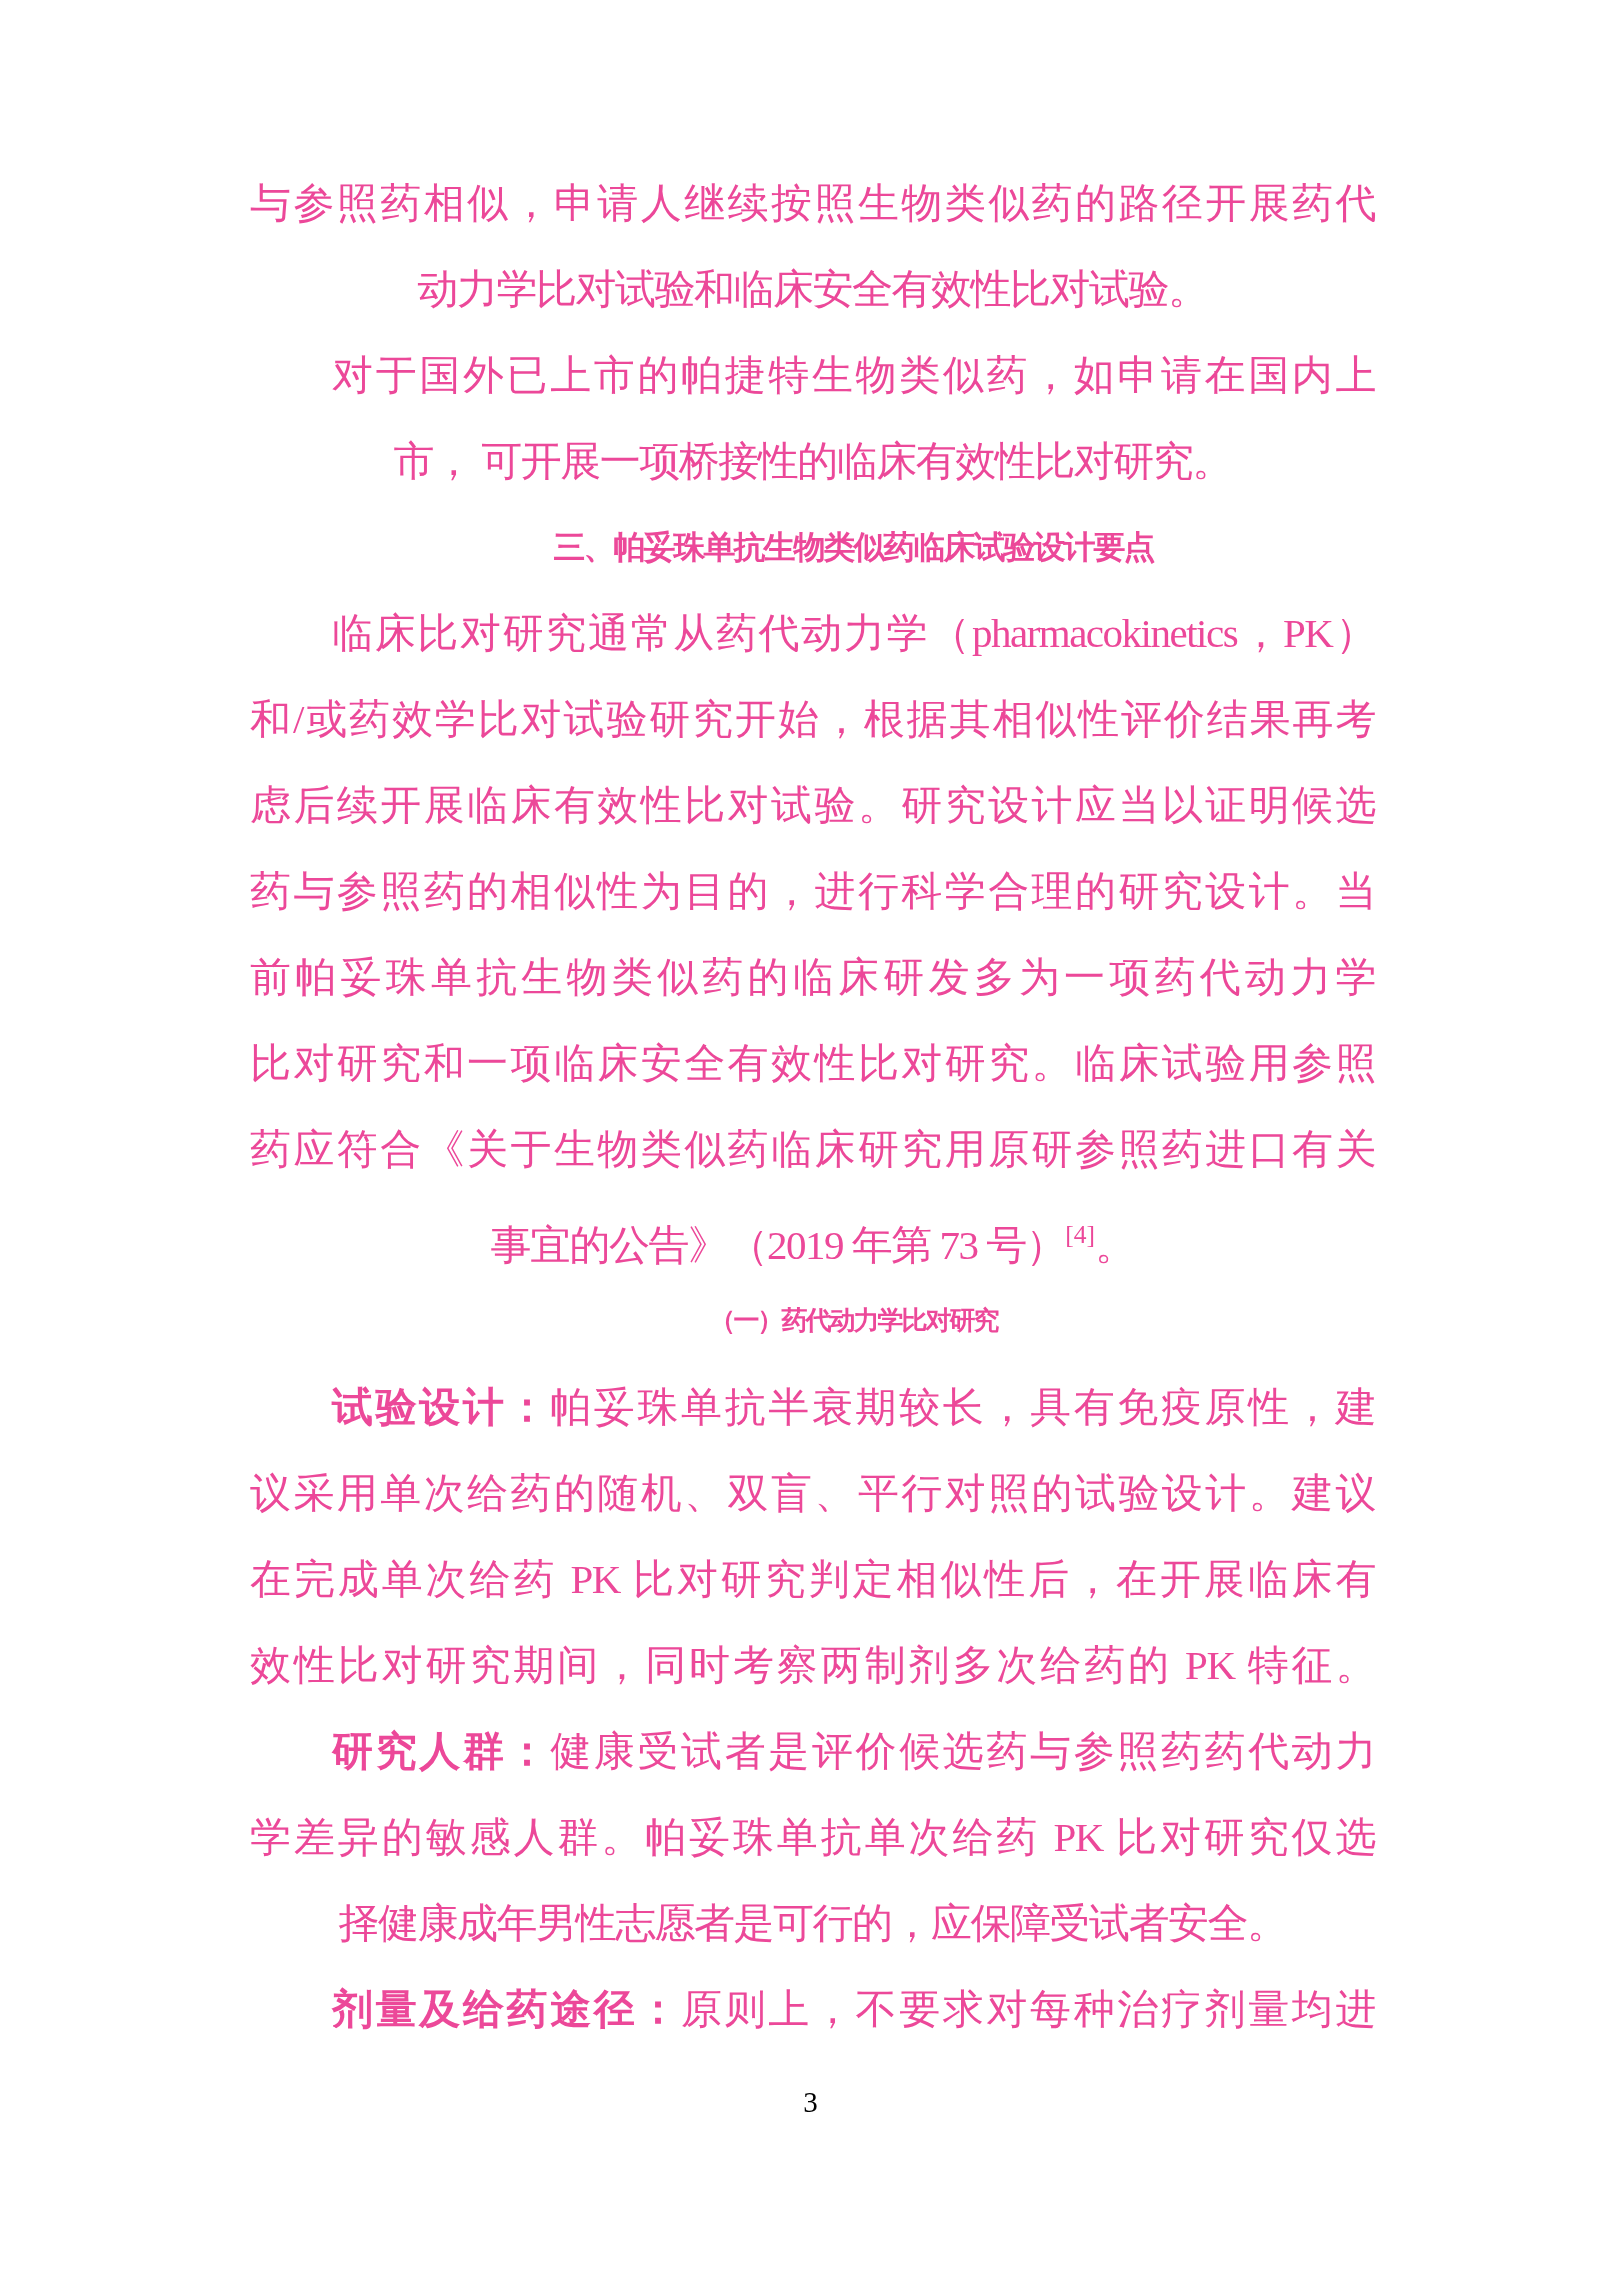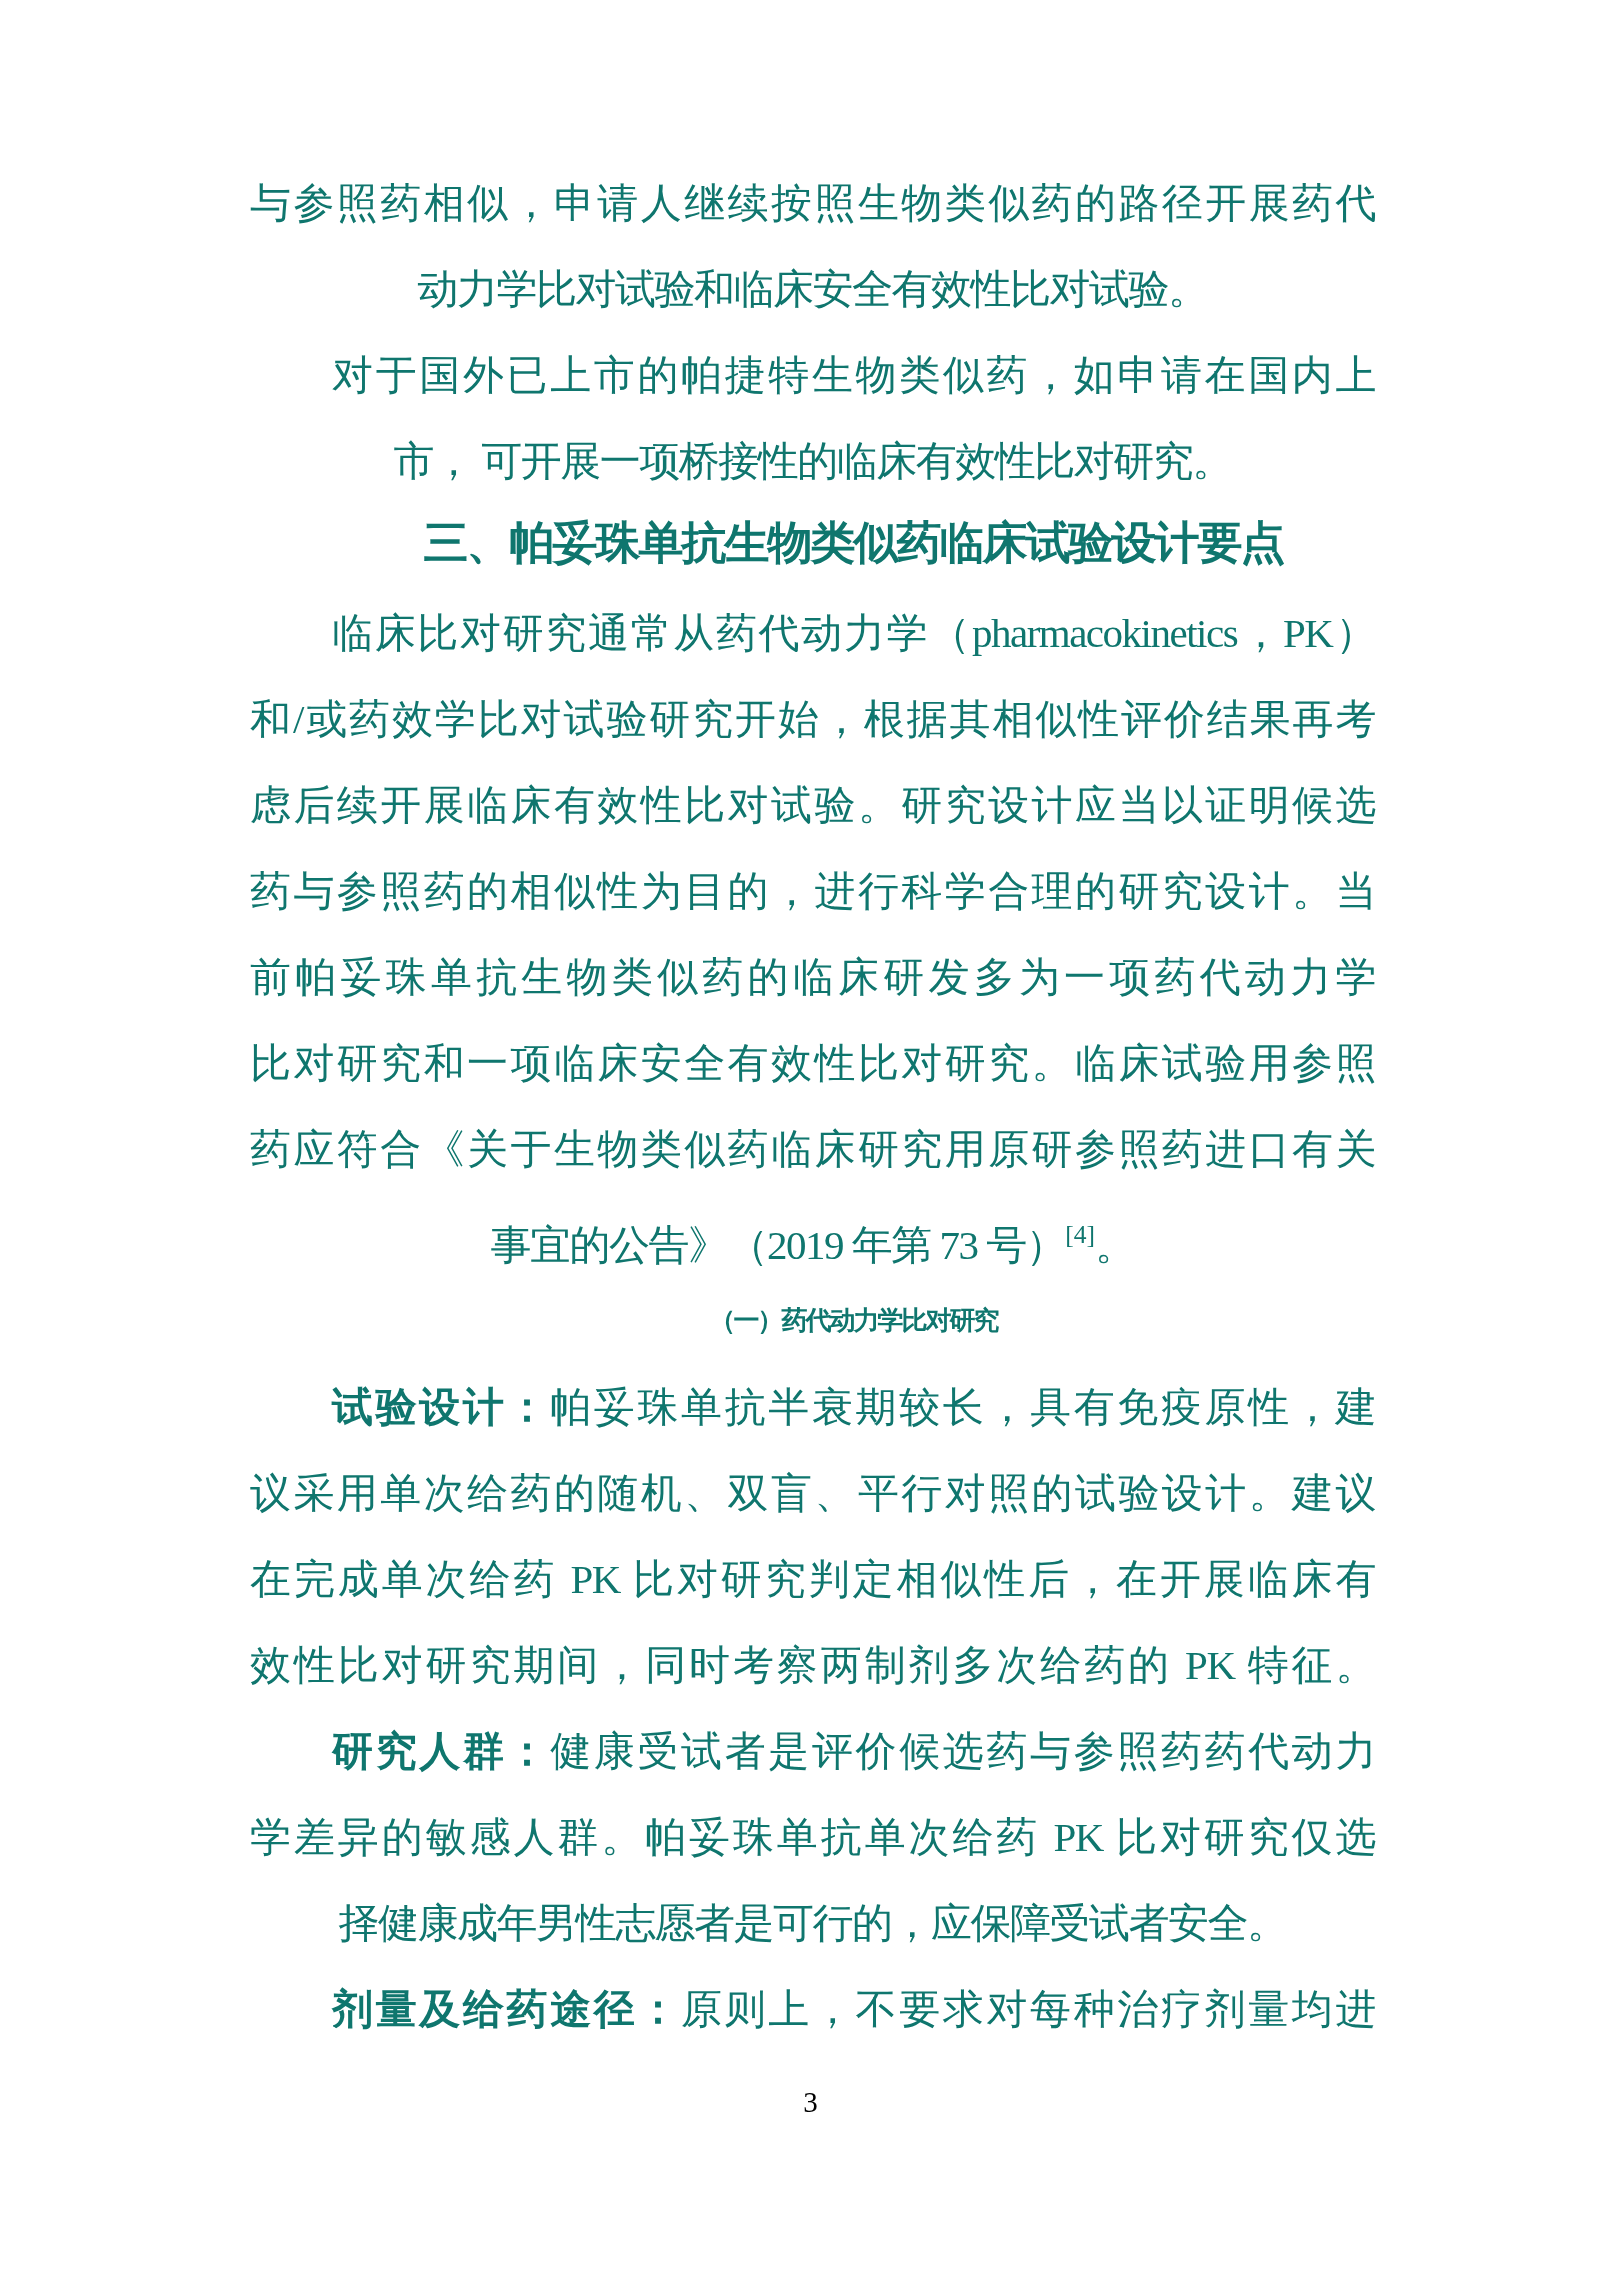--- a/index.html
+++ b/index.html
@@ -17,42 +17,42 @@
   }
   .text-block {
     position: absolute;
     left: 250px;
     top: 160px;
     width: 1125px;
     font-family: "Liberation Serif", "DejaVu Serif", serif;
     font-size: 41px;
     line-height: 86px;
     letter-spacing: -1.5px;
-    color: #0f766e;
+    color: #ec4899;
   }
   .line {
     height: 86px;
     white-space: nowrap;
     text-align: center;
   }
   .line.justify {
     white-space: normal;
     text-align: justify;
     text-align-last: justify;
   }
   .line.indent {
     padding-left: 82px;
   }
   .line.indent.justify {
     text-indent: 0;
   }
   .line.heading1 {
-    font-family: Liberation Mono, monospace;
+    font-family: Liberation Sans, sans-serif;
     font-weight: bold;
-    font-size: 45px;
+    font-size: 32px;
     letter-spacing: -2px;
   }
   .line.heading2 {
     font-weight: bold;
     font-size: 26px;
     letter-spacing: -2px;
   }
   .seg.bold {
     font-weight: bold;
   }

